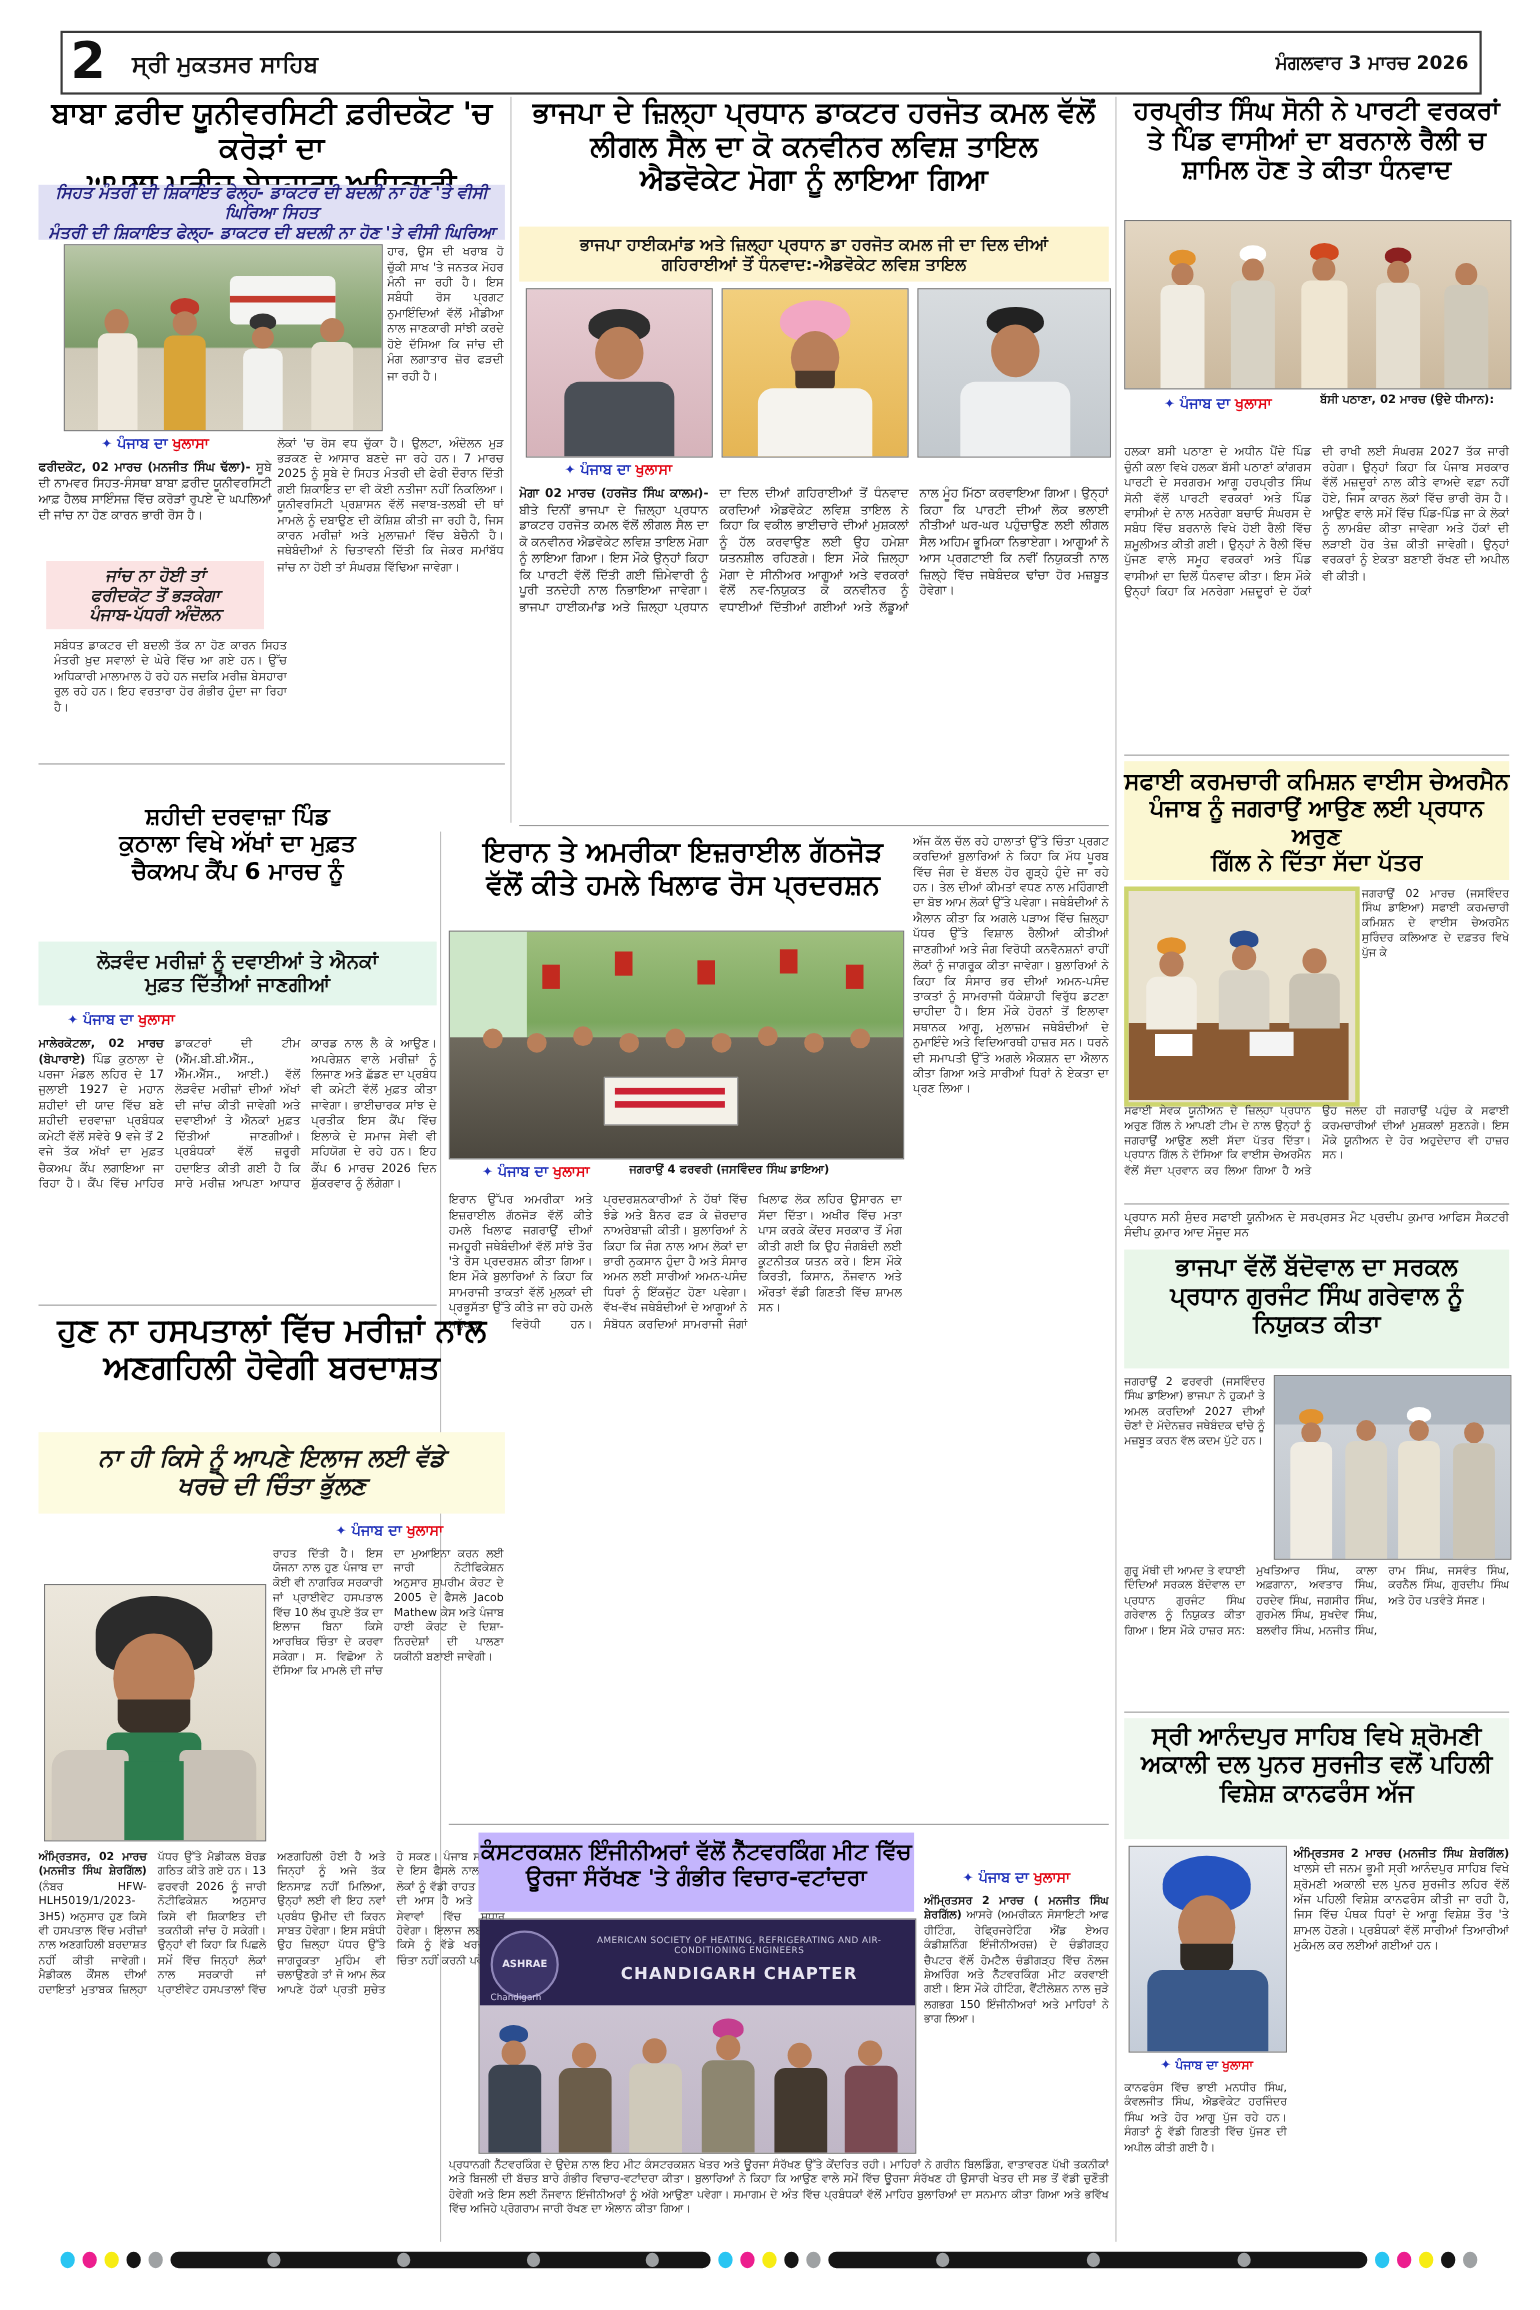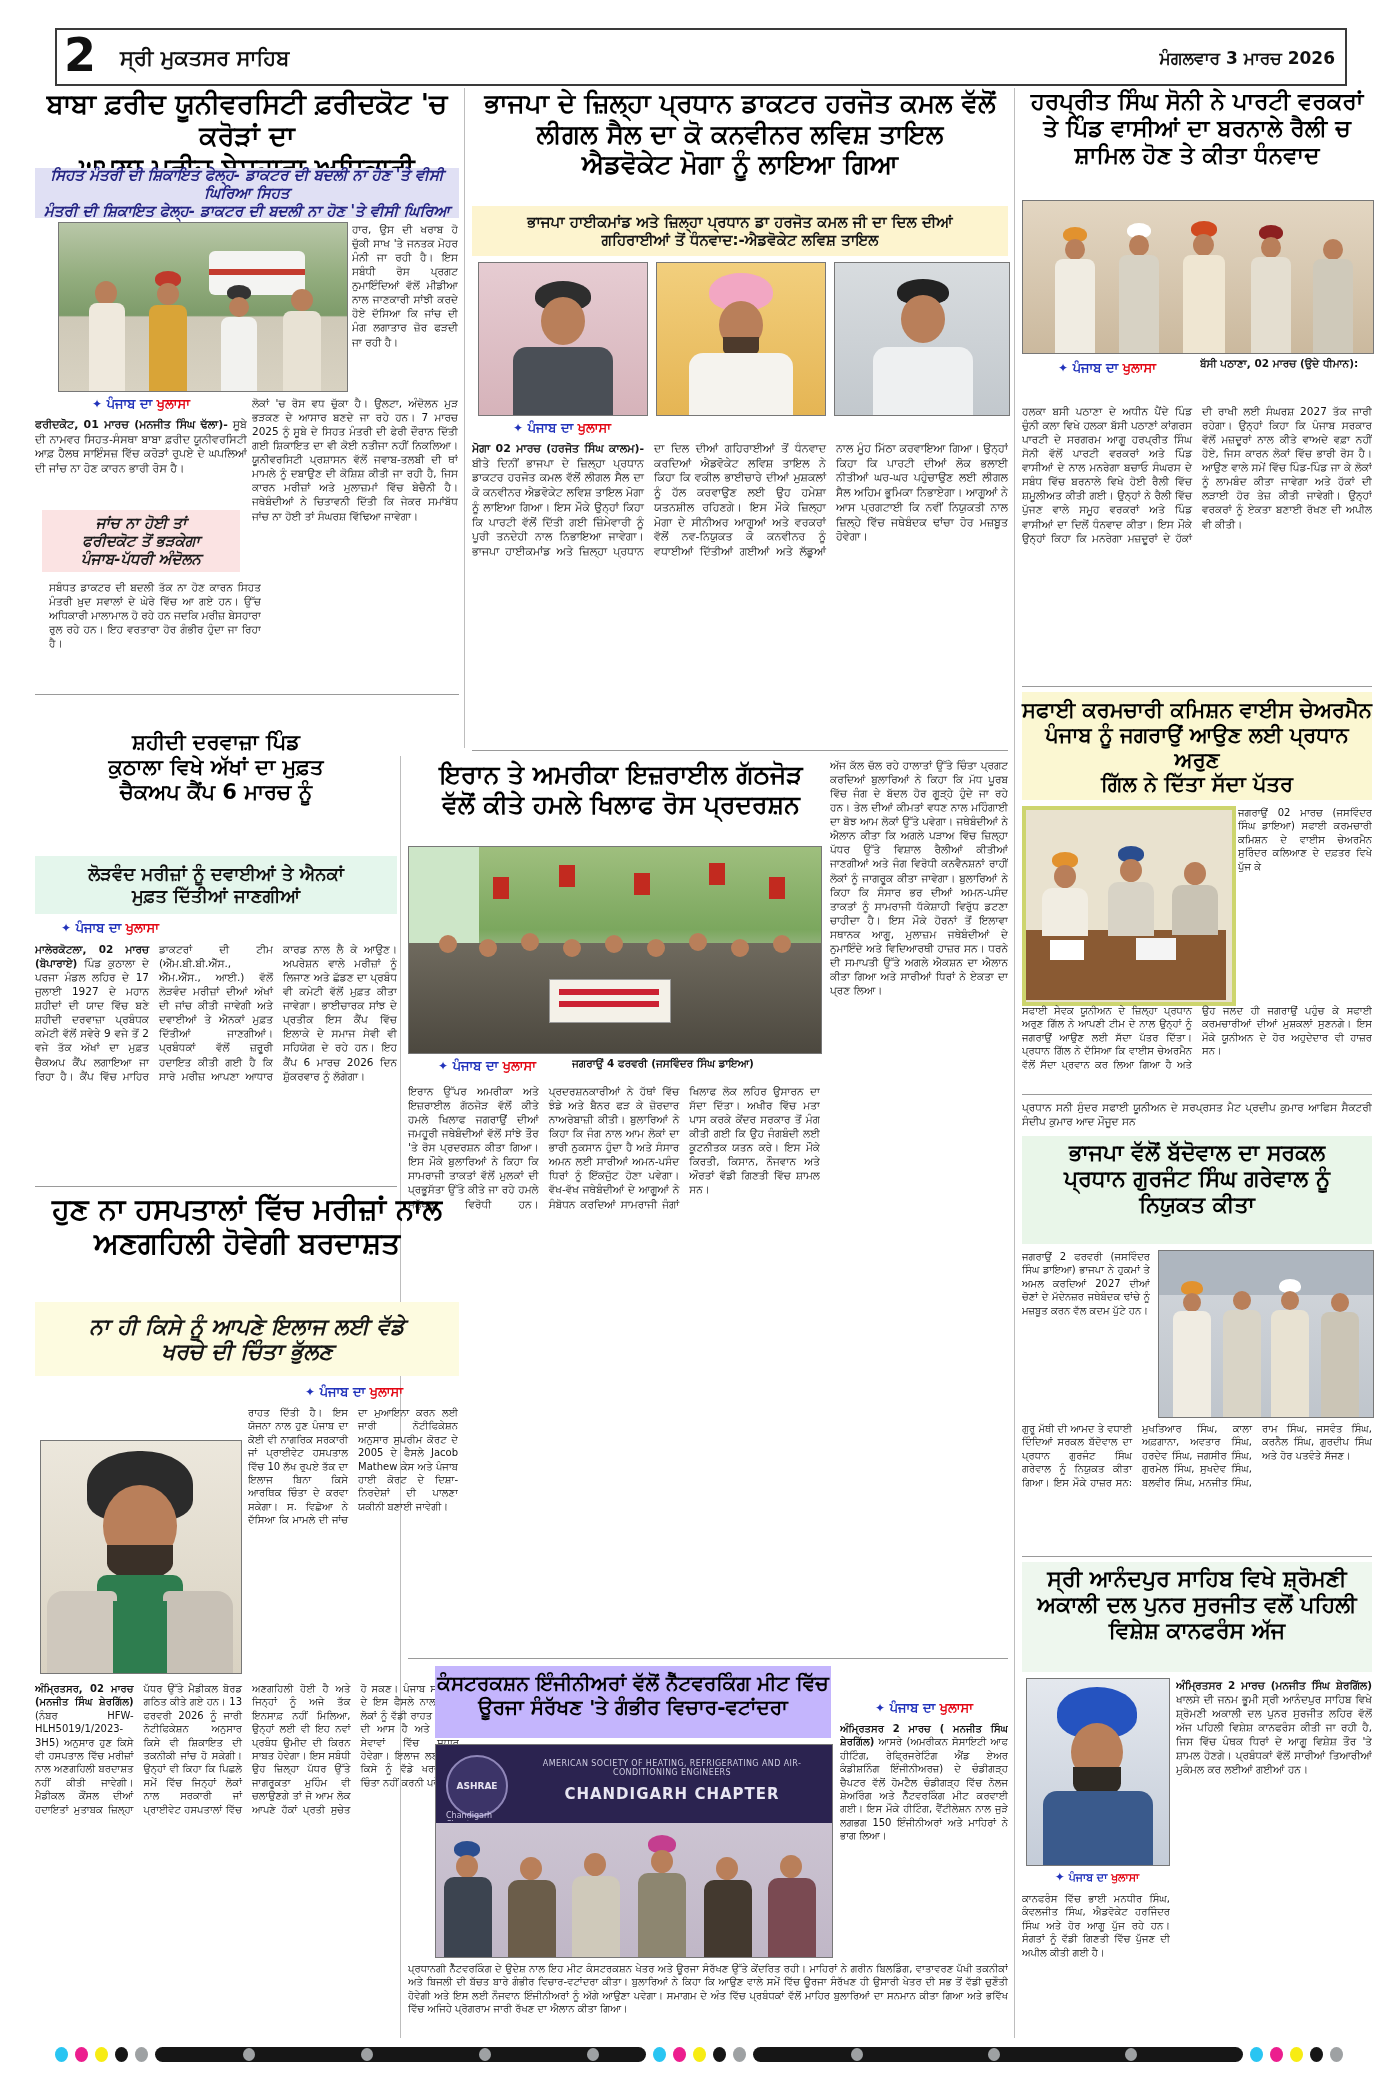--- a/index.html
+++ b/index.html
@@ -73,21 +73,21 @@
     <span class="pa" style="left:224px;top:88px;width:38px;height:80px;background:#e8e2d4;border-radius:8px 8px 0 0;"></span>
   </div>
   <div class="abs body" style="left:352px;top:222px;width:106px;height:168px;font-size:10.5px;">ਹਾਰ, ਉਸ ਦੀ ਖਰਾਬ ਹੋ ਚੁੱਕੀ ਸਾਖ 'ਤੇ ਜਨਤਕ ਮੋਹਰ ਮੰਨੀ ਜਾ ਰਹੀ ਹੈ। ਇਸ ਸਬੰਧੀ ਰੋਸ ਪ੍ਰਗਟ ਨੁਮਾਇੰਦਿਆਂ ਵੱਲੋਂ ਮੀਡੀਆ ਨਾਲ ਜਾਣਕਾਰੀ ਸਾਂਝੀ ਕਰਦੇ ਹੋਏ ਦੱਸਿਆ ਕਿ ਜਾਂਚ ਦੀ ਮੰਗ ਲਗਾਤਾਰ ਜ਼ੋਰ ਫੜਦੀ ਜਾ ਰਹੀ ਹੈ।</div>
 
   <div class="abs brand" style="left:35px;top:396px;width:212px;">
     <span class="bstar">✦</span>
     <span class="b1">ਪੰਜਾਬ ਦਾ</span>
     <span class="b2">ਖੁਲਾਸਾ</span>
   </div>
   <div class="abs body" style="left:35px;top:418px;width:212px;height:88px;font-size:11px;">
-    <span class="byl">ਫਰੀਦਕੋਟ, 01 ਮਾਰਚ (ਮਨਜੀਤ ਸਿੰਘ ਢੱਲਾ)-</span>
+    <span class="byl">ਫਰੀਦਕੋਟ, 02 ਮਾਰਚ (ਮਨਜੀਤ ਸਿੰਘ ਢੱਲਾ)-</span>
     <span>ਸੂਬੇ ਦੀ ਨਾਮਵਰ ਸਿਹਤ-ਸੰਸਥਾ ਬਾਬਾ ਫ਼ਰੀਦ ਯੂਨੀਵਰਸਿਟੀ ਆਫ਼ ਹੈਲਥ ਸਾਇੰਸਜ਼ ਵਿੱਚ ਕਰੋੜਾਂ ਰੁਪਏ ਦੇ ਘਪਲਿਆਂ ਦੀ ਜਾਂਚ ਨਾ ਹੋਣ ਕਾਰਨ ਭਾਰੀ ਰੋਸ ਹੈ।</span>
   </div>
   <div class="abs sub italic" style="left:42px;top:510px;width:198px;height:62px;font-size:15px;background:#fbe3e3;color:#1c1c1c;"><span>ਜਾਂਚ ਨਾ ਹੋਈ ਤਾਂ
 ਫਰੀਦਕੋਟ ਤੋਂ ਭੜਕੇਗਾ
 ਪੰਜਾਬ-ਪੱਧਰੀ ਅੰਦੋਲਨ</span></div>
   <div class="abs body" style="left:35px;top:580px;width:212px;height:110px;font-size:10.5px;margin-left:14px;">ਸਬੰਧਤ ਡਾਕਟਰ ਦੀ ਬਦਲੀ ਤੱਕ ਨਾ ਹੋਣ ਕਾਰਨ ਸਿਹਤ ਮੰਤਰੀ ਖ਼ੁਦ ਸਵਾਲਾਂ ਦੇ ਘੇਰੇ ਵਿੱਚ ਆ ਗਏ ਹਨ। ਉੱਚ ਅਧਿਕਾਰੀ ਮਾਲਾਮਾਲ ਹੋ ਰਹੇ ਹਨ ਜਦਕਿ ਮਰੀਜ਼ ਬੇਸਹਾਰਾ ਰੁਲ ਰਹੇ ਹਨ। ਇਹ ਵਰਤਾਰਾ ਹੋਰ ਗੰਭੀਰ ਹੁੰਦਾ ਜਾ ਰਿਹਾ ਹੈ।</div>
   <div class="abs body" style="left:252px;top:396px;width:206px;height:294px;font-size:10.5px;">ਲੋਕਾਂ 'ਚ ਰੋਸ ਵਧ ਚੁੱਕਾ ਹੈ। ਉਲਟਾ, ਅੰਦੋਲਨ ਮੁੜ ਭੜਕਣ ਦੇ ਆਸਾਰ ਬਣਦੇ ਜਾ ਰਹੇ ਹਨ। 7 ਮਾਰਚ 2025 ਨੂੰ ਸੂਬੇ ਦੇ ਸਿਹਤ ਮੰਤਰੀ ਦੀ ਫੇਰੀ ਦੌਰਾਨ ਦਿੱਤੀ ਗਈ ਸ਼ਿਕਾਇਤ ਦਾ ਵੀ ਕੋਈ ਨਤੀਜਾ ਨਹੀਂ ਨਿਕਲਿਆ। ਯੂਨੀਵਰਸਿਟੀ ਪ੍ਰਸ਼ਾਸਨ ਵੱਲੋਂ ਜਵਾਬ-ਤਲਬੀ ਦੀ ਥਾਂ ਮਾਮਲੇ ਨੂੰ ਦਬਾਉਣ ਦੀ ਕੋਸ਼ਿਸ਼ ਕੀਤੀ ਜਾ ਰਹੀ ਹੈ, ਜਿਸ ਕਾਰਨ ਮਰੀਜ਼ਾਂ ਅਤੇ ਮੁਲਾਜ਼ਮਾਂ ਵਿੱਚ ਬੇਚੈਨੀ ਹੈ। ਜਥੇਬੰਦੀਆਂ ਨੇ ਚਿਤਾਵਨੀ ਦਿੱਤੀ ਕਿ ਜੇਕਰ ਸਮਾਂਬੱਧ ਜਾਂਚ ਨਾ ਹੋਈ ਤਾਂ ਸੰਘਰਸ਼ ਵਿੱਢਿਆ ਜਾਵੇਗਾ।</div>
   <div class="abs rule" style="left:35px;top:694px;width:424px;height:1px;"></div>
 
   <div class="abs hl" style="left:472px;top:88px;width:536px;font-size:26px;">ਭਾਜਪਾ ਦੇ ਜ਼ਿਲ੍ਹਾ ਪ੍ਰਧਾਨ ਡਾਕਟਰ ਹਰਜੋਤ ਕਮਲ ਵੱਲੋਂ

